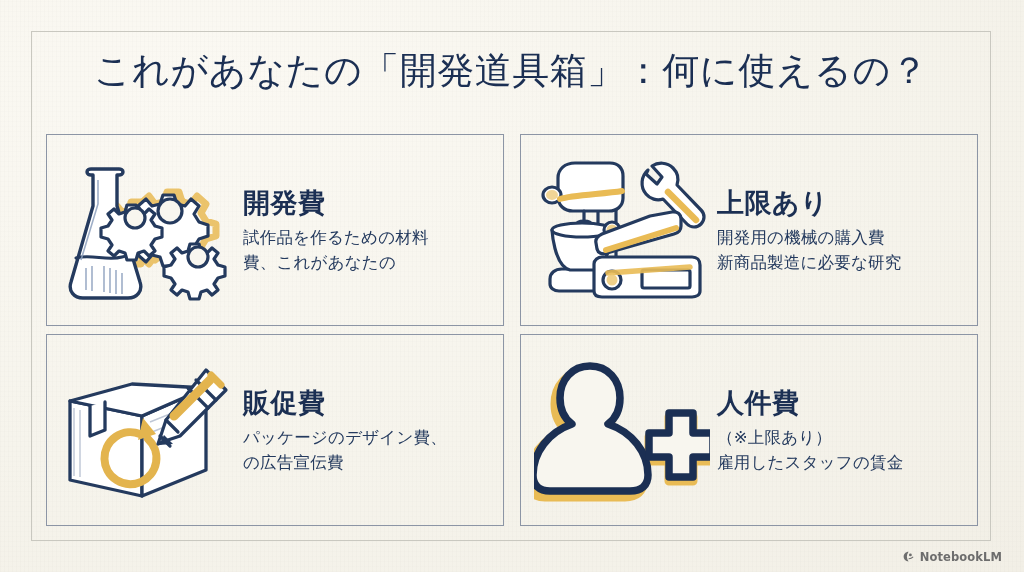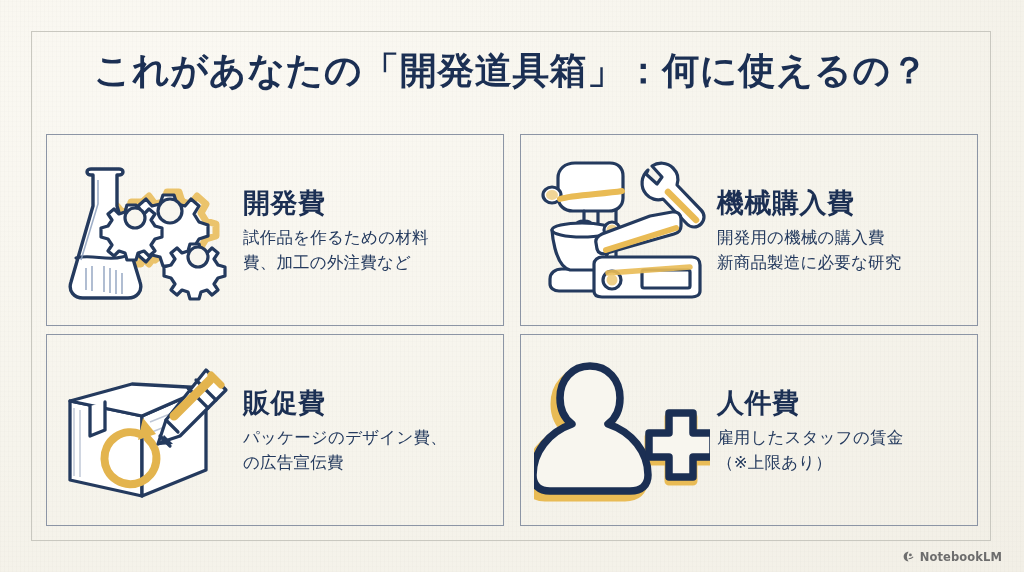--- a/index.html
+++ b/index.html
@@ -47,21 +47,21 @@
   }
 
   #slide-title {
     position: absolute;
     left: 31px;
     top: 44px;
     width: 960px;
     text-align: center;
     font-size: 37px;
     line-height: 54px;
-    font-weight: bold;
+    font-weight: normal;
     color: #1b2f53;
     letter-spacing: 0.5px;
     z-index: 3;
     white-space: nowrap;
   }
 
   #card-grid {
     position: absolute;
     left: 46px;
     top: 134px;
@@ -169,21 +169,21 @@
           <circle cx="75" cy="64" r="10" fill="#f8f6ef"></circle>
           <path d="M122 99 l6 -2 2 -7 9 0 2 7 6 2 5 -5 6 5 -4 6 4 6 7 2 0 9 -7 2 -4 6 4 6 -6 5 -5 -5 -6 2 -2 7 -9 0 -2 -7 -6 -2 -5 5 -6 -5 4 -6 -4 -6 -7 -2 0 -9 7 -2 4 -6 -4 -6 6 -5z"></path>
           <circle cx="138" cy="103" r="10" fill="#f8f6ef"></circle>
         </g>
       </svg>
     </div>
     <div class="card-text">
       <div class="card-title">開発費</div>
       <div class="card-desc">
         <div>試作品を作るための材料</div>
-        <div>費、加工の外注費など</div>
+        <div>費、これがあなたの</div>
       </div>
     </div>
   </div>
 
   <div class="card">
     <div class="card-icon">
       <svg width="180" height="152" viewBox="0 0 180 152" fill="none">
         <g stroke="#243a5e" stroke-width="3.2" stroke-linejoin="round" stroke-linecap="round" fill="#ffffff">
 
           <path d="M18 125 C18 119 23 115 30 115 L76 115 C83 115 88 119 88 125 L88 130 C88 134 84 137 79 137 L27 137 C22 137 18 134 18 130 Z"></path>
@@ -219,21 +219,21 @@
           <path d="M118 62 L140 58 C145 57 149 60 149 65 L149 72 C149 76 146 79 142 80 L75 99 C70 101 66 99 65 95 L64 89 C63 85 66 82 70 80 Z"></path>
           <rect x="110" y="116" width="48" height="18" rx="2"></rect>
           <circle cx="80" cy="126" r="9"></circle>
         </g>
         <path d="M74 96 L144 74" stroke="#e9bb55" stroke-width="6" stroke-linecap="round"></path>
         <path d="M76 119 L158 113" stroke="#e9bb55" stroke-width="5.5" stroke-linecap="round" opacity="0.9"></path>
         <circle cx="80" cy="126" r="5.5" fill="#edcb7c" opacity="0.9"></circle>
       </svg>
     </div>
     <div class="card-text">
-      <div class="card-title">機械購入費</div>
+      <div class="card-title">上限あり</div>
       <div class="card-desc">
         <div>開発用の機械の購入費</div>
         <div>新商品製造に必要な研究</div>
       </div>
     </div>
   </div>
 
   <div class="card">
     <div class="card-icon">
       <svg width="176" height="148" viewBox="0 0 176 148" fill="none">
@@ -287,22 +287,22 @@
 
         <g stroke="#1b2f53" stroke-width="7.5" fill="#f8f6ef" stroke-linejoin="round" stroke-linecap="round">
           <path d="M56 11 C74 11 86 25 86 43 C86 55 81 64 74 69 C98 77 114 97 114 120 C114 130 108 136 96 136 L16 136 C5 136 -1 130 -1 120 C-1 97 15 77 38 69 C31 64 26 55 26 43 C26 25 38 11 56 11 Z"></path>
           <path d="M115 78 L135 78 L135 58 L159 58 L159 78 L179 78 L179 102 L159 102 L159 122 L135 122 L135 102 L115 102 Z"></path>
         </g>
       </svg>
     </div>
     <div class="card-text">
       <div class="card-title">人件費</div>
       <div class="card-desc">
+        <div>（※上限あり）</div>
         <div>雇用したスタッフの賃金</div>
-        <div>（※上限あり）</div>
       </div>
     </div>
   </div>
 
 </div>
 
 <div id="watermark">
   <span>
     <svg width="13" height="13" viewBox="0 0 24 24" fill="none">
       <path d="M12 3 C7 3 3 7 3 12 C3 17 7 21 12 21 C10 18 9 15 9 12 C9 9 10 6 12 3 Z" fill="#6d6d6d"></path>

